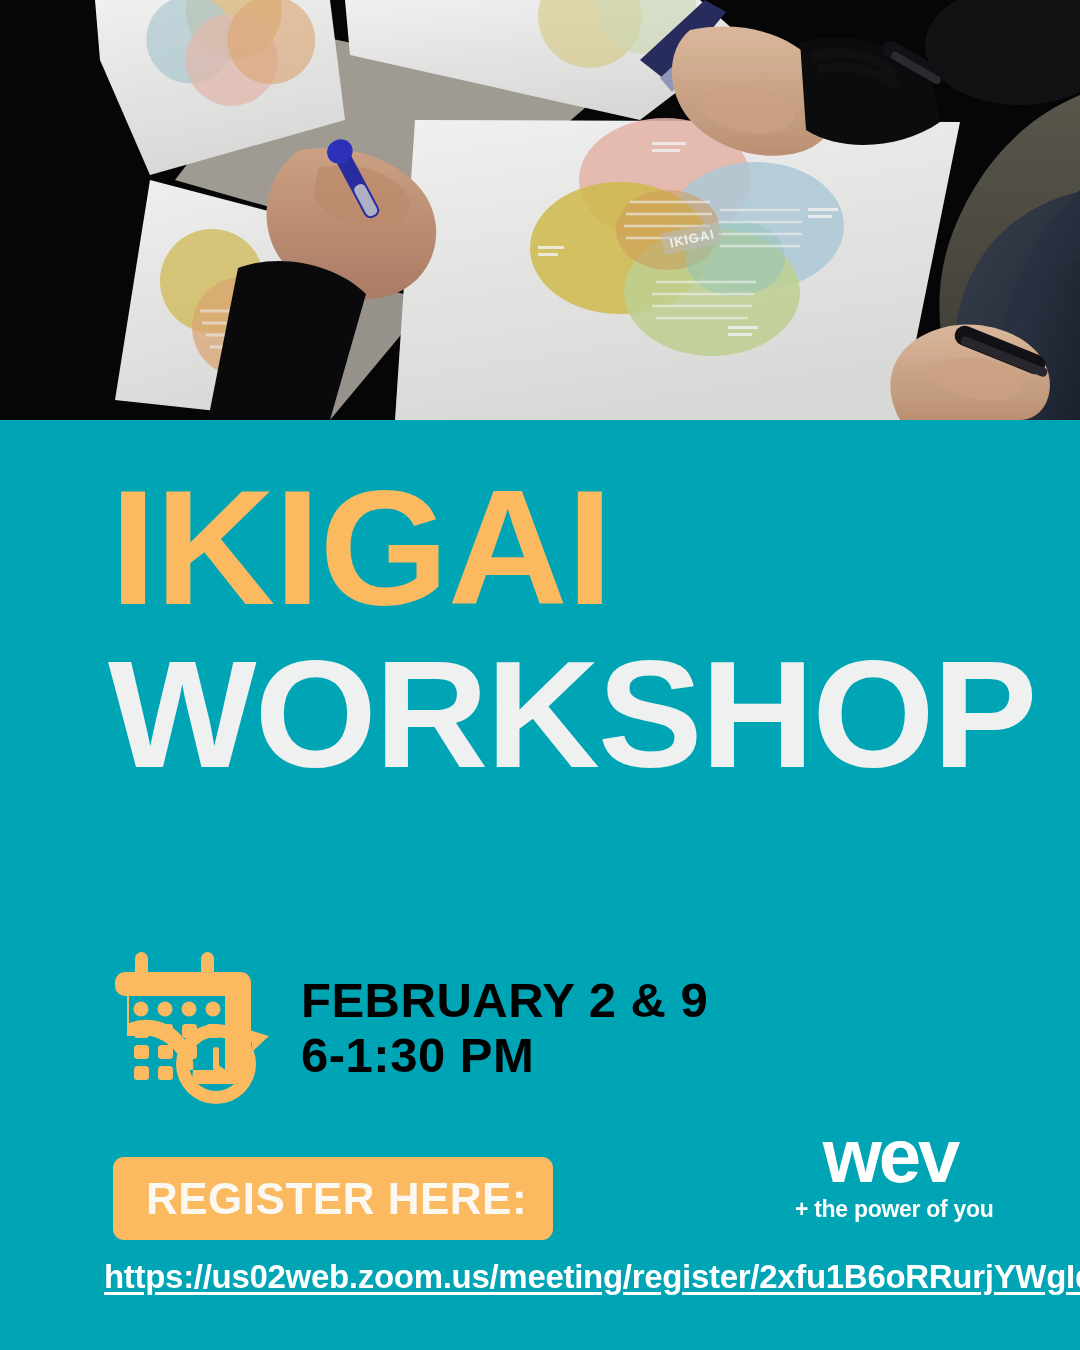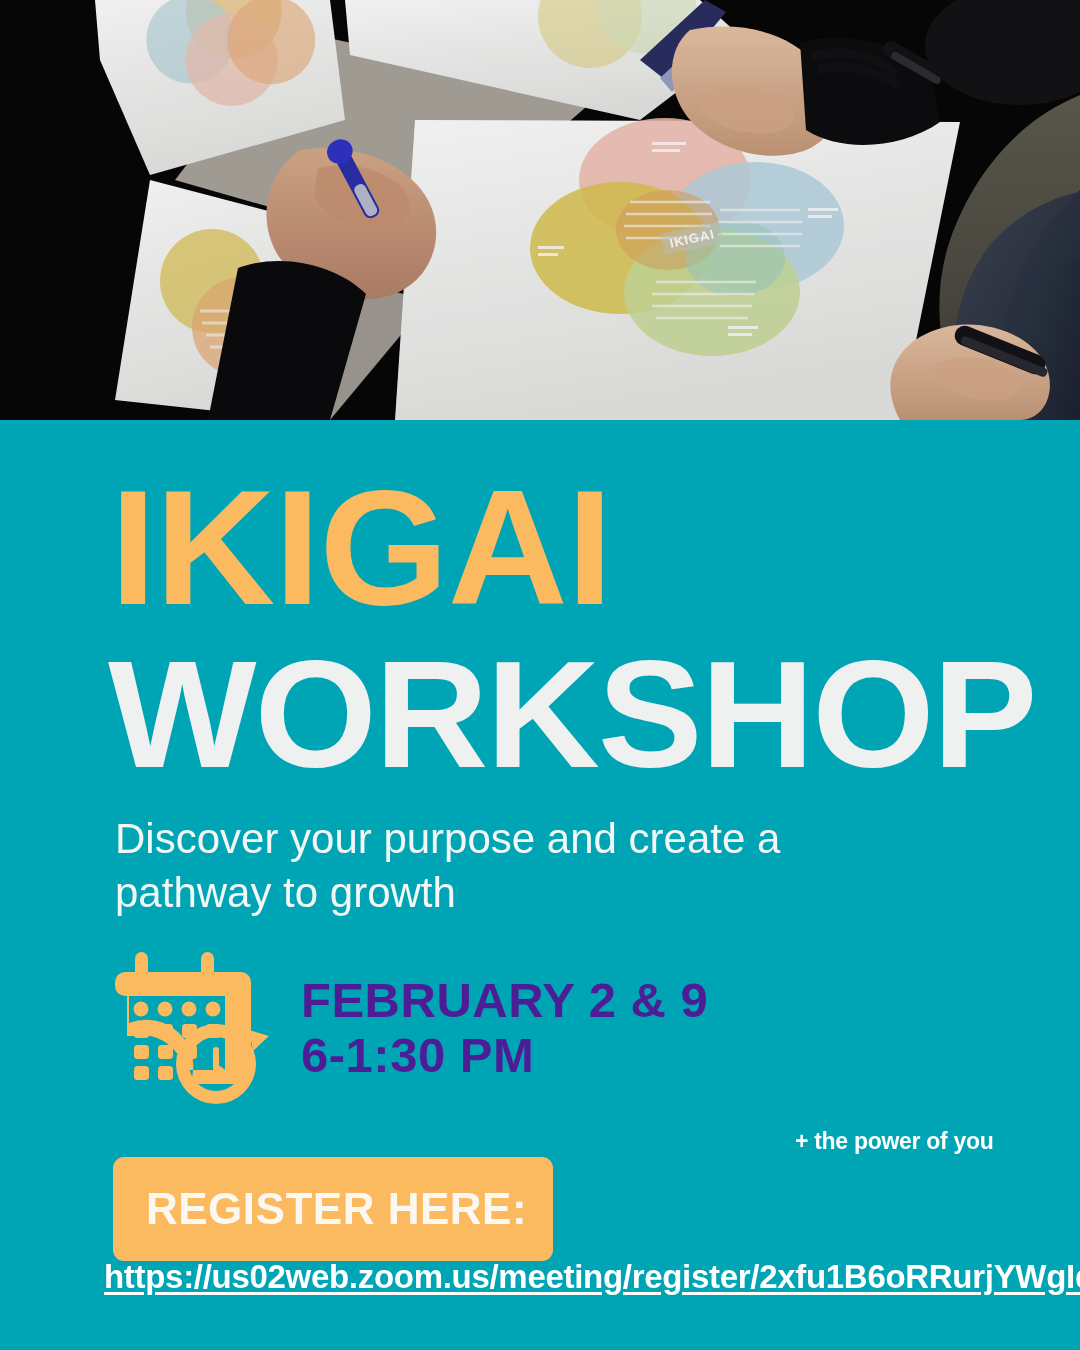--- a/index.html
+++ b/index.html
@@ -73,29 +73,29 @@
   
   .date-row {
     position:absolute; left:105px; top:952px;
     display:flex; align-items:center; gap:28px;
   }
   .cal-icon { width:168px; height:152px; flex:0 0 auto; }
   .date-text {
     font-size:49px;
     line-height:1.12;
     font-weight:700;
-    color:#4c1d95;
+    color:#000000;
     letter-spacing:0.5px;
     white-space:nowrap;
   }
 
   
   .register-btn {
     position:absolute; left:113px; top:1157px;
-    width:440px; height:104px;
+    width:440px; height:83px;
     background:#fbb960;
     border-radius:11px;
     display:flex; align-items:center;
     cursor:pointer;
   }
   .register-btn span {
     margin-left:33px;
     font-size:44px;
     font-weight:700;
     color:#fbf8f2;
@@ -263,21 +263,20 @@
       </g>
     </svg>
   </div>
 
   <div class="body-panel"></div>
 
   <h1 class="headline-ikigai">IKIGAI</h1>
 
   <h1 class="headline-workshop">WORKSHOP</h1>
 
-  <p class="subtitle">Discover your purpose and create a pathway to growth</p>
 
   <div class="date-row">
     <div class="cal-icon">
       <svg viewBox="0 0 168 152" xmlns="http://www.w3.org/2000/svg" aria-hidden="true">
         <g fill="#fbb960">
 
           <rect x="30" y="0" width="13" height="34" rx="6.5"></rect>
           <rect x="96" y="0" width="13" height="34" rx="6.5"></rect>
 
           <path d="M10,20 h122 a14,14 0 0 1 14,14 v84 a14,14 0 0 1 -14,14 h-47
@@ -315,18 +314,19 @@
       <div>FEBRUARY 2 &amp; 9</div>
       <div>6-1:30 PM</div>
     </div>
   </div>
 
   <div class="register-btn">
     <span>REGISTER HERE:</span>
   </div>
 
   <div class="logo">
+    <div class="logo-mark">wev</div>
     <div class="logo-tag">+ the power of you</div>
   </div>
 
   <a class="url-line">https://us02web.zoom.us/meeting/register/2xfu1B6oRRurjYWgIq27ZA</a>
 
 </div>
 
 </body></html>

